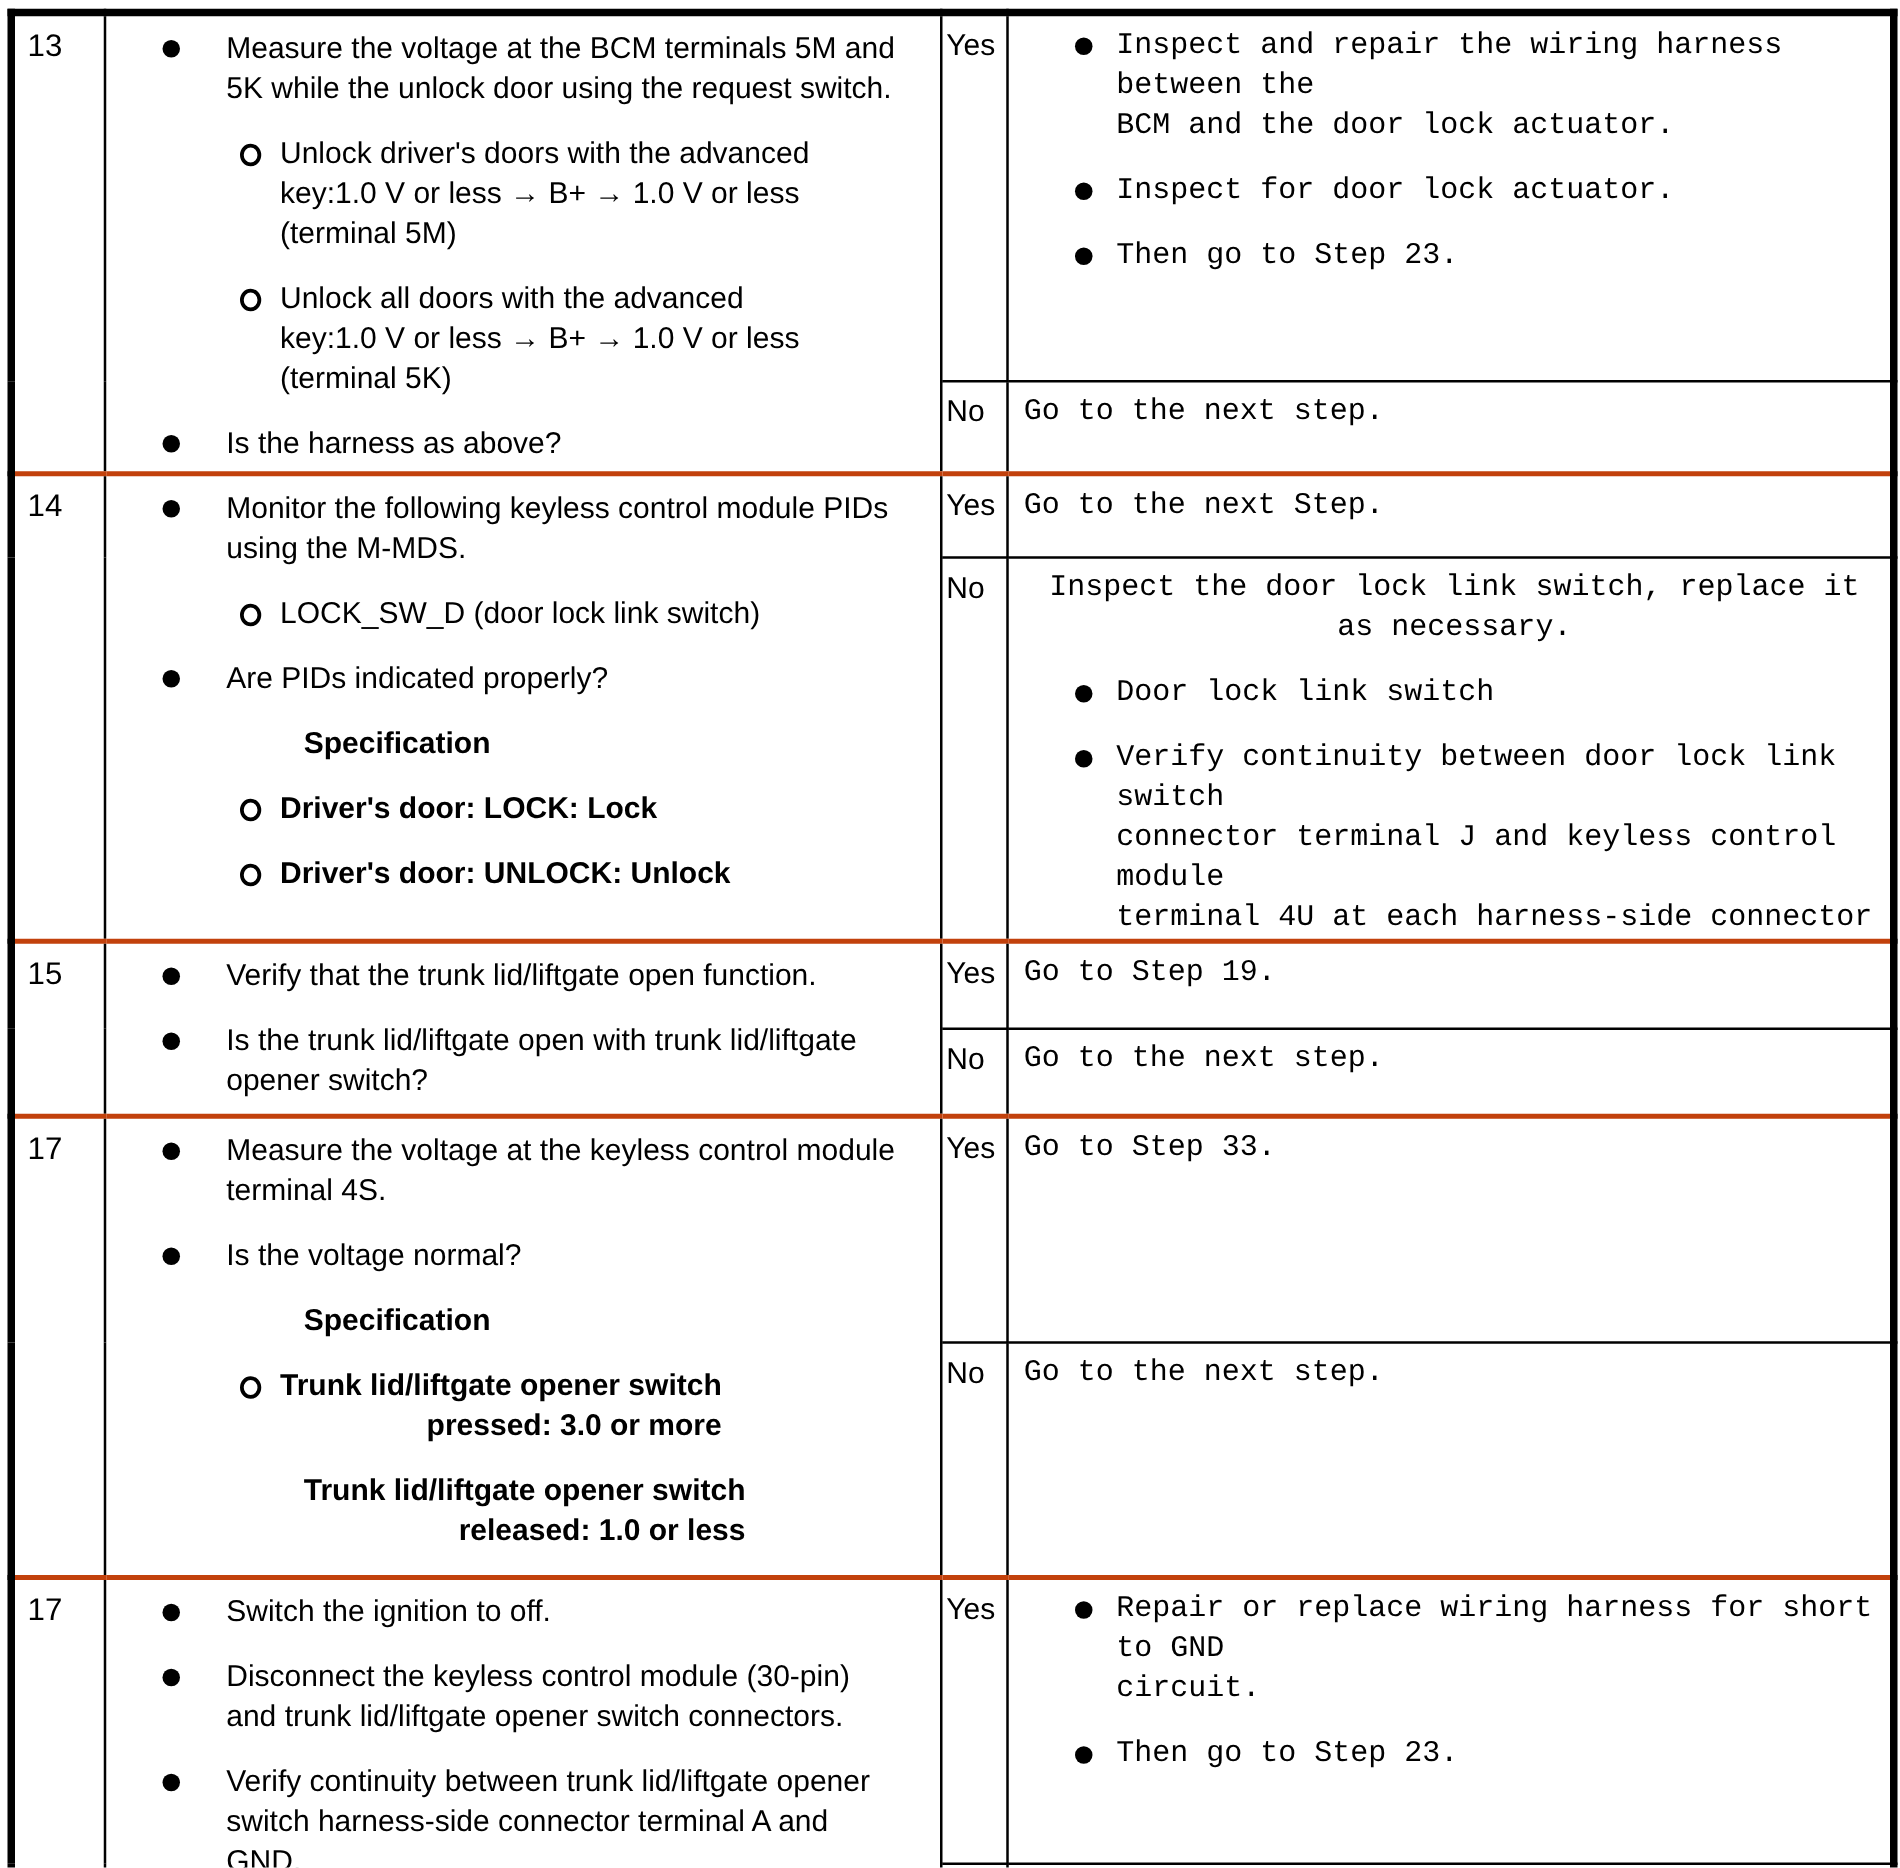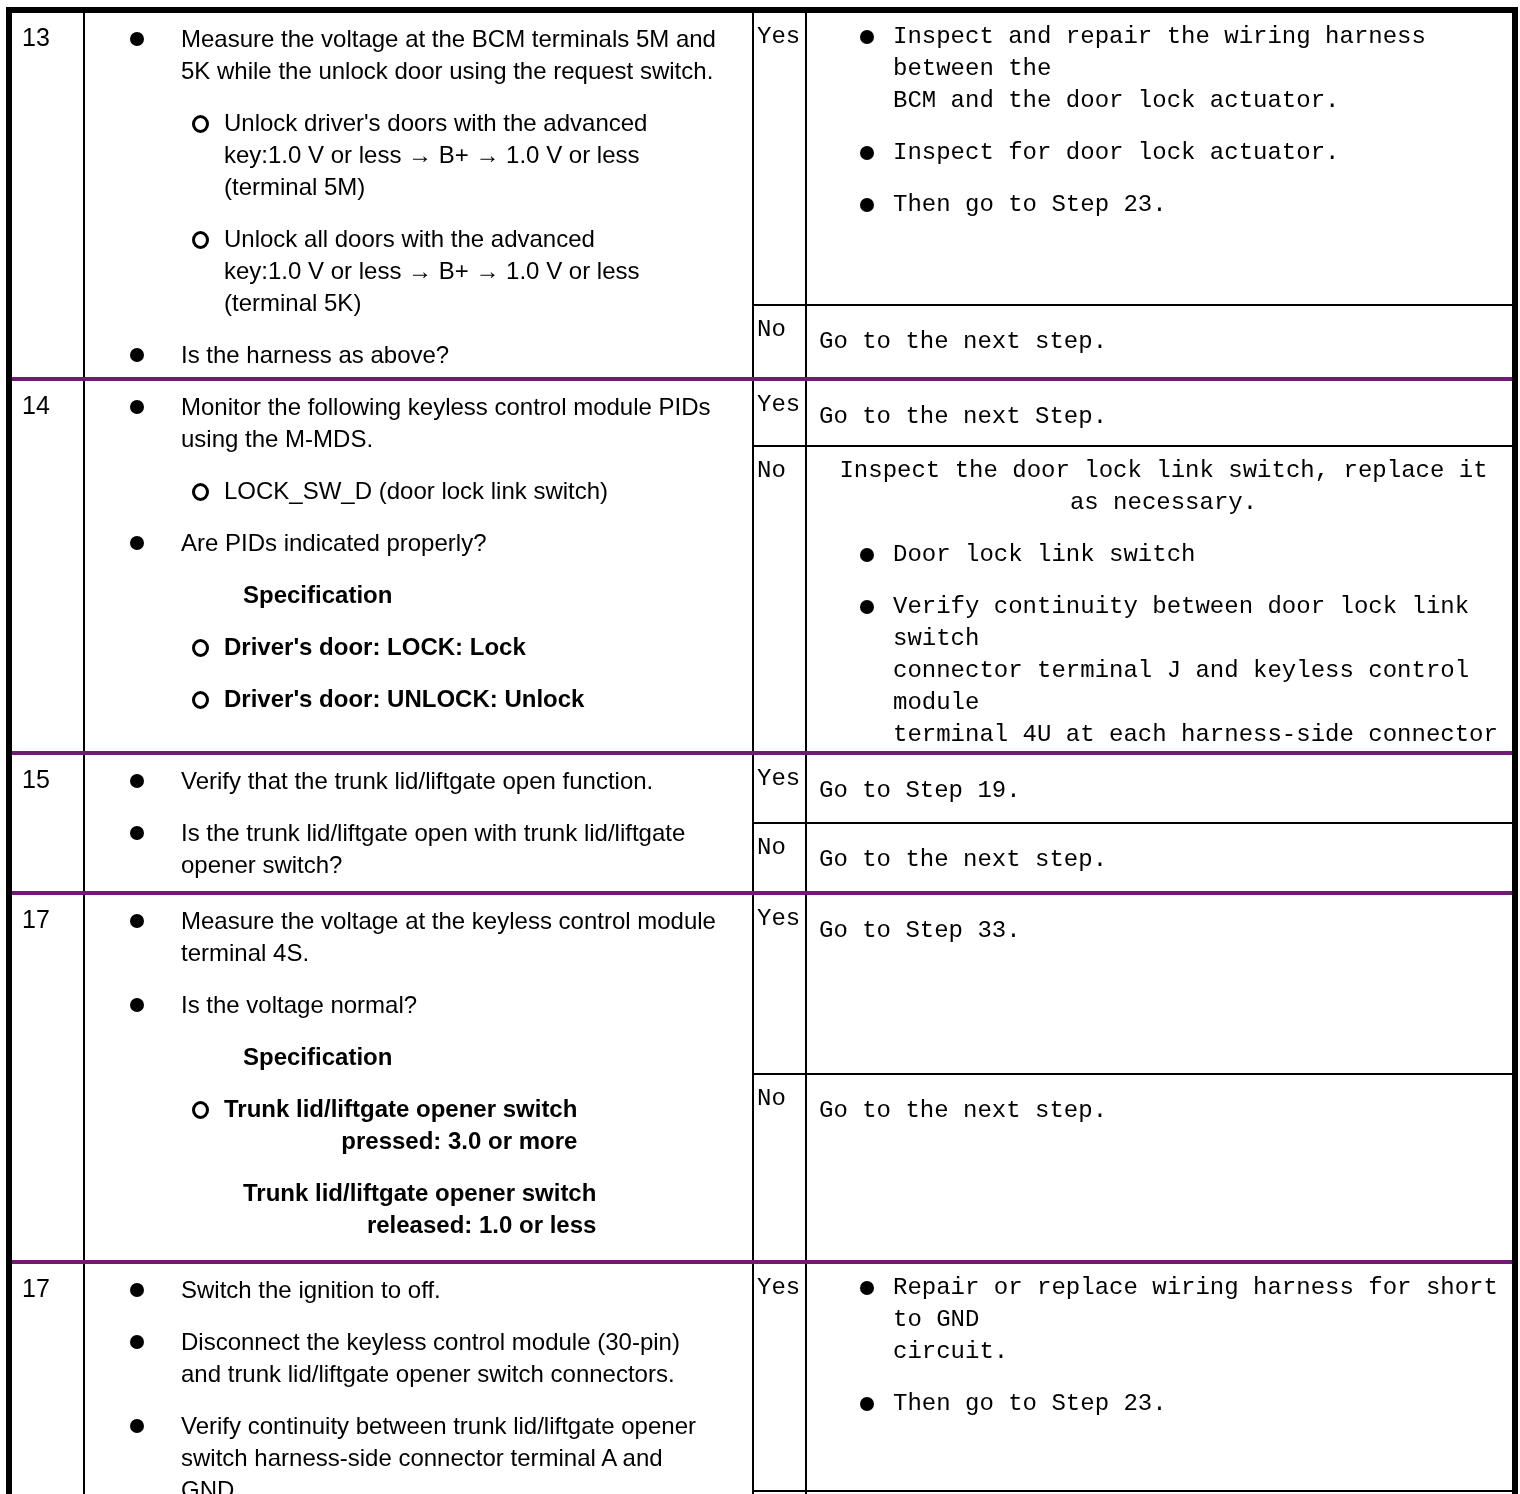--- a/index.html
+++ b/index.html
@@ -20,27 +20,27 @@
   col.c-action{width:669px;}
   col.c-yn{width:53px;}
   col.c-result{width:709px;}
   td{
     border:2px solid #000;
     vertical-align:top;
     font-size:24px;
     line-height:32px;
     overflow:hidden;
   }
-  tr.step-start > td{border-top:4px solid #701a75;}
+  tr.step-start > td{border-top:4px solid #c2410c;}
   td.num{padding:8px 2px 0 10px;font-size:25px;}
   td.action{padding:10px 4px 4px 0;}
-  td.yn{padding:8px 1px 0 3px;font-family:Liberation Mono, monospace;}
+  td.yn{padding:8px 1px 0 3px;}
   td.result{padding:8px 4px 0 12px;font-family:Liberation Mono, monospace;}
   .item{display:flex;margin:0 0 20px 0;}
-  .item:last-child{margin-bottom:0;margin-top:12px;}
+  .item:last-child{margin-bottom:0;}
   .txt{white-space:pre-line;}
   .dot{
     width:14px;height:14px;flex:none;
     background:#000;border-radius:50%;
     margin-top:9px;
   }
   .ring{
     width:11px;height:12px;flex:none;
     border:3px solid #000;border-radius:50%;
     background:#fff;margin-top:8px;

